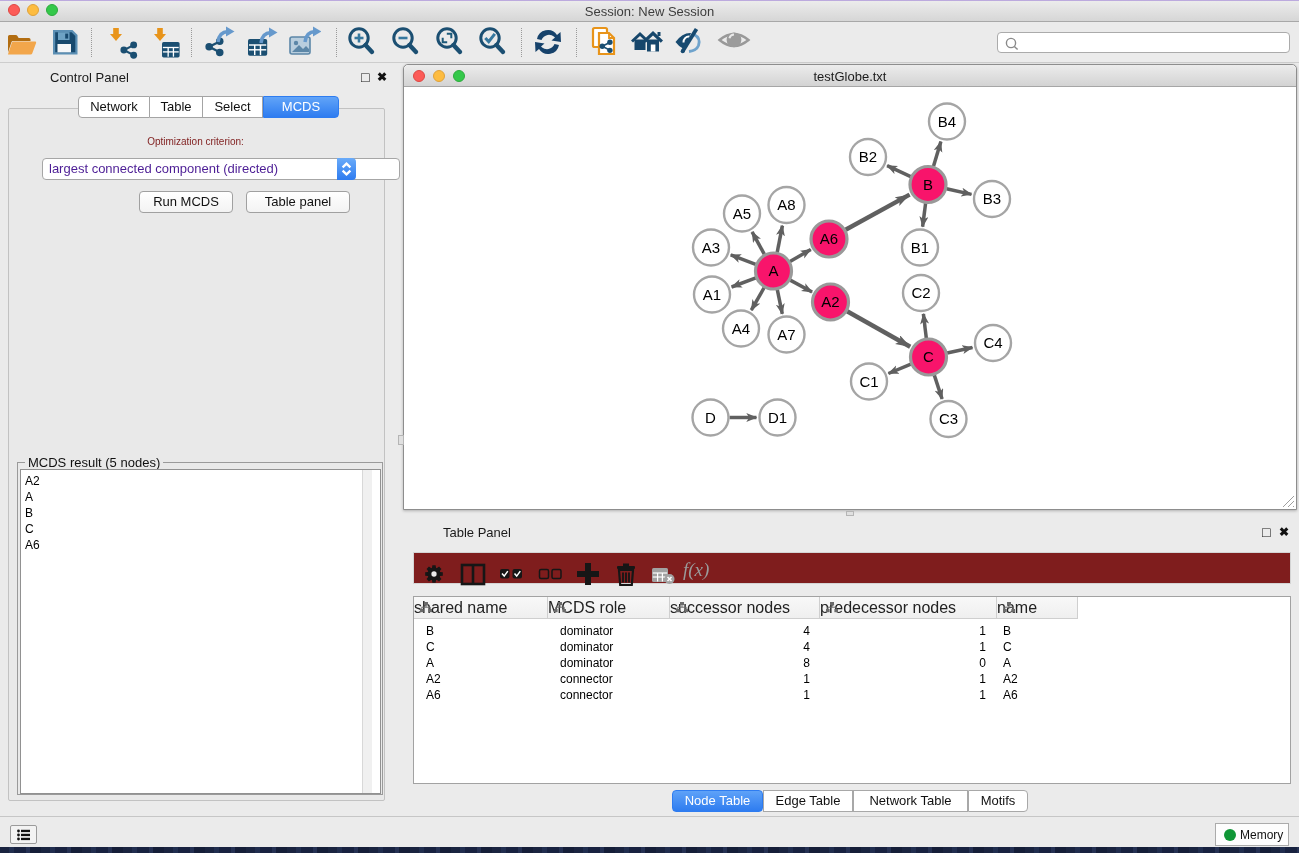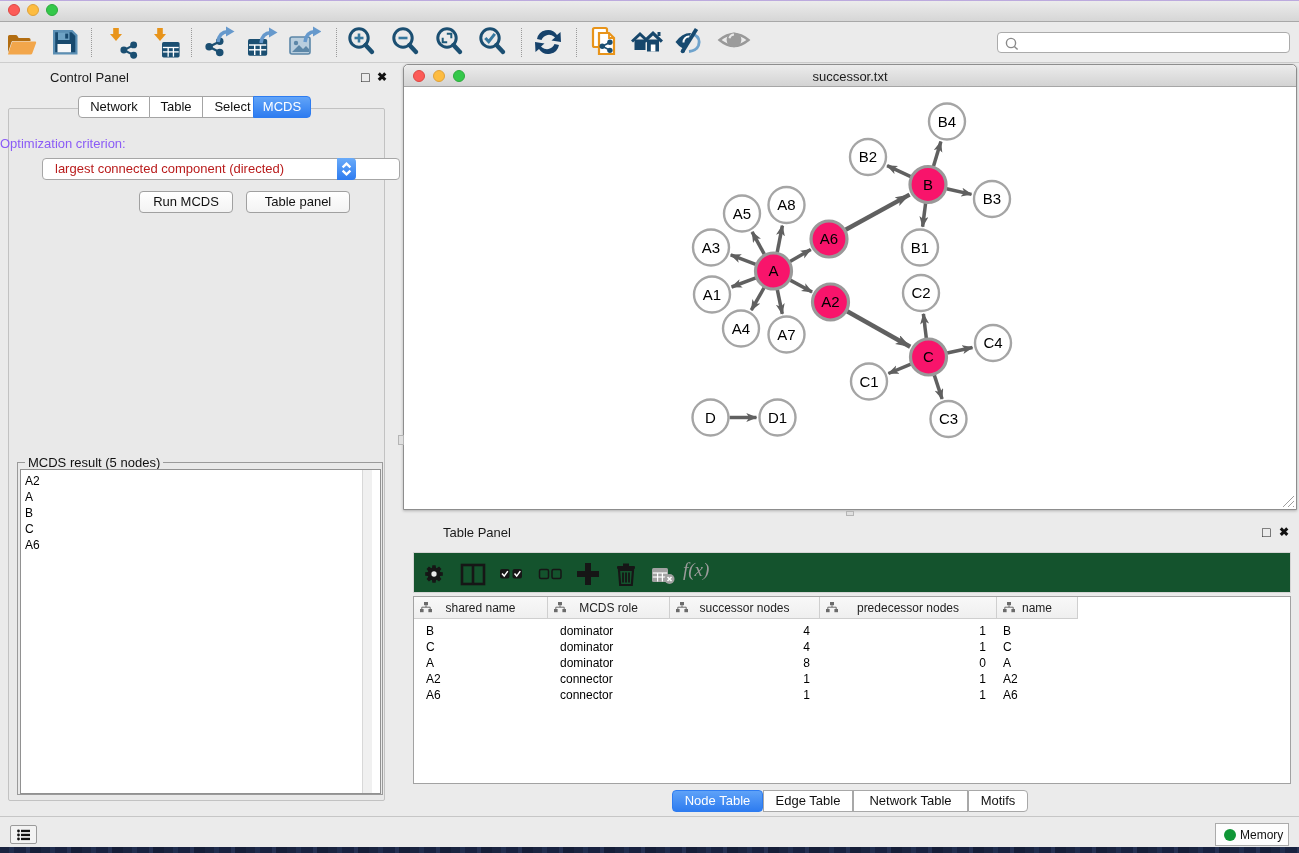--- a/index.html
+++ b/index.html
@@ -21,54 +21,55 @@
 .ticon { position:absolute; top:3px; width:34px; height:34px; }
 #searchbox { position:absolute; left:997px; top:10px; width:293px; height:21px; background:#fff; border:1px solid #ababab; border-radius:4px; }
 
 #cpHead { left:0; top:63px; width:391px; height:30px; }
 .panelTitle { font-size:13px; color:#1a1a1a;margin-left:28px; }
 .winBtns { position:absolute; font-size:12px; color:#111; }
 #cpTabs { left:78px; top:96px; height:22px; }
 .tab { position:absolute; top:0; height:22px; background:#fff; border:1px solid #a4a4a4; font-size:13px; color:#111; text-align:center; line-height:20px; }
 .tab.sel { background:linear-gradient(#61a4f8,#2e7cf0); color:#fff; border-color:#2e7cf0; }
 #cpBody { left:8px; top:108px; width:377px; height:693px; background:#e9e9e9; border:1px solid #c2c2c2; border-radius:2px; }
-#optLabel { left:0; top:136px; width:391px; font-size:13px; color:#8b5cf6; }
-#combo { left:42px; top:158px; width:358px; height:22px; background:#fff; border:1px solid #a6a6a6; border-radius:4px; font-size:13px; line-height:20px; padding-left:12px; color:#b91c1c; }
+#optLabel { left:0; top:136px; width:391px; text-align:center; font-size:10px; color:#7f1d1d; }
+#combo { left:42px; top:158px; width:358px; height:22px; background:#fff; border:1px solid #a6a6a6; border-radius:4px; font-size:13px; line-height:20px; padding-left:6px; color:#4c1d95; }
 #comboBtn { left:337px; top:158px; width:19px; height:22px; border-radius:0 4px 4px 0; background:linear-gradient(#6aabf9,#2d7bf0); }
 .pbtn { position:absolute; height:22px; background:linear-gradient(#ffffff,#f3f3f3); border:1px solid #a0a0a0; border-radius:4px; font-size:13px; color:#111; text-align:center; line-height:20px;margin-left:45px; }
 #mcdsGroup { left:17px; top:462px; width:366px; height:333px; border:1px solid #9a9a9a; }
 #mcdsLegend { left:25px; top:455px; font-size:13px; background:#e9e9e9; padding:0 3px; color:#111; }
 #mcdsList { left:20px; top:469px; width:361px; height:325px; background:#fff; border:1px solid #919191; font-size:12px; padding:3px 0 0 4px; line-height:16px; color:#000; }
 #mcdsScroll { left:362px; top:470px; width:10px; height:323px; background:#f0f0f0; border-left:1px solid #d8d8d8; }
 
 #netwin { left:403px; top:64px; width:894px; height:446px; background:#fff; border:1px solid #8d8d8d; border-radius:5px 5px 0 0; box-shadow:0 1px 3px rgba(0,0,0,.25); }
 #netTitle { position:absolute; left:0; top:0; width:100%; height:22px; background:linear-gradient(#ececec,#d3d3d3); border-bottom:1px solid #a6a6a6; border-radius:5px 5px 0 0; }
 #netTitle .t { position:absolute; left:0; right:0; top:4px; text-align:center; font-size:13px; color:#1c1c1c; }
 
 #tpHead { left:403px; top:520px; width:896px; height:26px; }
-#tpToolbar { left:413px; top:552px; width:878px; height:41px; background:#14532d; border:1px solid #d4d4d4; }
+#tpToolbar { left:413px; top:552px; width:878px; height:32px; background:#7f1d1d; border:1px solid #d4d4d4; }
 #tbl { left:413px; top:596px; width:878px; height:188px; background:#fff; border:1px solid #a2a2a2; }
-.th { position:absolute; top:0; height:22px; background:linear-gradient(#f8f8f8,#efefef); border-right:1px solid #cfcfcf; border-bottom:1px solid #cfcfcf; font-size:12px; color:#222; text-align:center; line-height:22px; }
+.th { position:absolute; top:0; height:22px; background:linear-gradient(#f8f8f8,#efefef); border-right:1px solid #cfcfcf; border-bottom:1px solid #cfcfcf; font-size:16px; color:#222; line-height:22px; }
 .td { position:absolute; font-size:12px; color:#000; height:16px; line-height:16px; }
 .btab { position:absolute; top:0; height:22px; background:#fff; border:1px solid #a8a8a8; border-radius:4px; font-size:13px; color:#111; text-align:center; line-height:20px; }
 .btab.sel { background:linear-gradient(#5ea2f8,#2e7cf0); color:#fff; border-color:#2e7cf0; }
 
 #statusbar { left:0; top:816px; width:1299px; height:28px; background:#ebebeb; border-top:1px solid #c6c6c6; }
 #memBtn { position:absolute; left:1215px; top:6px; width:74px; height:23px; background:#fdfdfd; border:1px solid #ababab; font-size:12px; color:#111; }
 #deskBot { left:0; top:847px; width:1299px; height:6px; background:repeating-linear-gradient(90deg,#1a2440 0 9px,#212e4f 9px 14px,#182240 14px 26px,#253153 26px 30px,#151e38 30px 41px); }
 .grip { position:absolute; background:#e0e0e0; border:1px solid #b5b5b5; }
 </style>
 </head>
 <body>
 <div id="page">
   <div id="deskTop" class="abs"></div>
   <div id="titlebar" class="abs">
     <span class="tl r" style="left:8px;top:3px"></span>
     <span class="tl y" style="left:27px;top:3px"></span>
     <span class="tl g" style="left:46px;top:3px"></span>
+    <div class="t">Session: New Session</div>
   </div>
   <div id="toolbar" class="abs">
     <svg class="ticon" style="left:5px" width="34" height="34" viewBox="0 0 34 34">
         <path d="M3 29 V11.5 Q3 10 4.5 10 H10.5 Q11.9 10 12.6 11.2 L13.6 13 H24 Q25.5 13 25.5 14.5 V16 H8 Q6.8 16 6.4 17.2 L3 27.5 Z" fill="#b26d11"></path>
         <path d="M2.9 29.5 L6.9 17.6 Q7.2 16.6 8.4 16.6 H30 Q31.6 16.6 31.1 18 L27.2 28.4 Q26.8 29.5 25.6 29.5 Z" fill="#f2a64b"></path>
       </svg>
     <svg class="ticon" style="left:48px" width="34" height="34" viewBox="0 0 34 34">
         <path d="M5 5 H24.5 L29.5 10 V29.5 H5 Z" fill="#5b8fb4"></path>
         <path d="M7.2 7.2 H23.6 L27.3 10.9 V27.3 H7.2 Z" fill="#17496e"></path>
         <path d="M10 7.2 H21.5 V15 H10 Z" fill="#6da2c4"></path>
@@ -220,21 +221,21 @@
   <div id="cpHead" class="abs">
     <span class="panelTitle" style="position:absolute;left:22px;top:7px">Control Panel</span>
     <span class="winBtns" style="left:361px;top:6px;font-size:14px">□</span>
     <span class="winBtns" style="left:377px;top:7px;font-weight:bold">✖</span>
   </div>
   <div id="cpBody" class="abs"></div>
   <div id="cpTabs" class="abs">
     <div class="tab" style="left:0;width:72px;border-radius:4px 0 0 4px">Network</div>
     <div class="tab" style="left:72px;width:53px;border-left:none">Table</div>
     <div class="tab" style="left:125px;width:60px;border-left:none">Select</div>
-    <div class="tab sel" style="left:175px;width:58px;border-radius:0 4px 4px 0">MCDS</div>
+    <div class="tab sel" style="left:185px;width:76px;border-radius:0 4px 4px 0">MCDS</div>
   </div>
   <div id="optLabel" class="abs">Optimization criterion:</div>
   <div id="combo" class="abs">largest connected component (directed)</div>
   <div id="comboBtn" class="abs"><svg width="19" height="22" viewBox="0 0 19 22">
         <g fill="none" stroke="#fff" stroke-width="2.3">
           <path d="M5.6 9.3 L9.5 5.6 L13.4 9.3"></path>
           <path d="M5.6 12.7 L9.5 16.4 L13.4 12.7"></path>
         </g>
       </svg></div>
   <div class="pbtn abs" style="left:94px;top:191px;width:94px">Run MCDS</div>
@@ -242,21 +243,21 @@
   <div id="mcdsGroup" class="abs"></div>
   <div id="mcdsLegend" class="abs">MCDS result (5 nodes)</div>
   <div id="mcdsList" class="abs">A2<br>A<br>B<br>C<br>A6</div>
   <div id="mcdsScroll" class="abs"></div>
 
   <div id="netwin" class="abs">
     <div id="netTitle">
       <span class="tl r" style="left:9px;top:5px"></span>
       <span class="tl y" style="left:29px;top:5px"></span>
       <span class="tl g" style="left:49px;top:5px"></span>
-      <div class="t">successor.txt</div>
+      <div class="t">testGlobe.txt</div>
     </div>
     <svg id="graph" width="892" height="423" style="position:absolute;left:0;top:22px" viewBox="0 0 892 423" font-family="Liberation Sans, sans-serif">
       <defs>
         <marker id="ah" markerWidth="12" markerHeight="10" refX="10.2" refY="4.5" orient="auto" markerUnits="userSpaceOnUse">
             <path d="M0,0 L11,4.5 L0,9 L2.8,4.5 Z" fill="#606060"></path>
           </marker>
           <marker id="ah2" markerWidth="16" markerHeight="11" refX="14.6" refY="5" orient="auto" markerUnits="userSpaceOnUse">
             <path d="M0,0 L15,5 L0,10 L3.5,5 Z" fill="#606060"></path>
           </marker>
       </defs>

